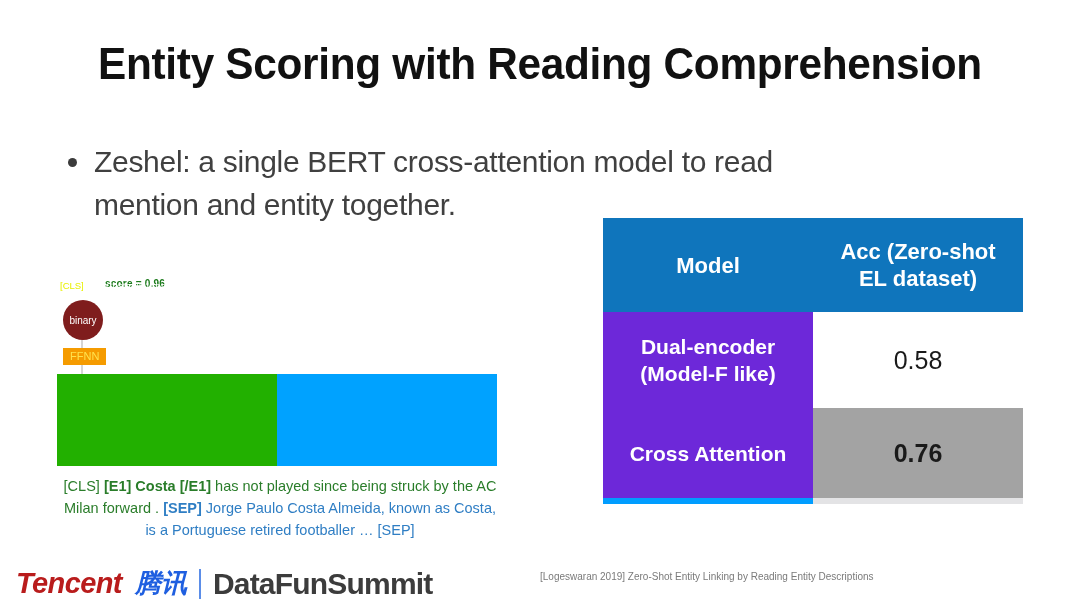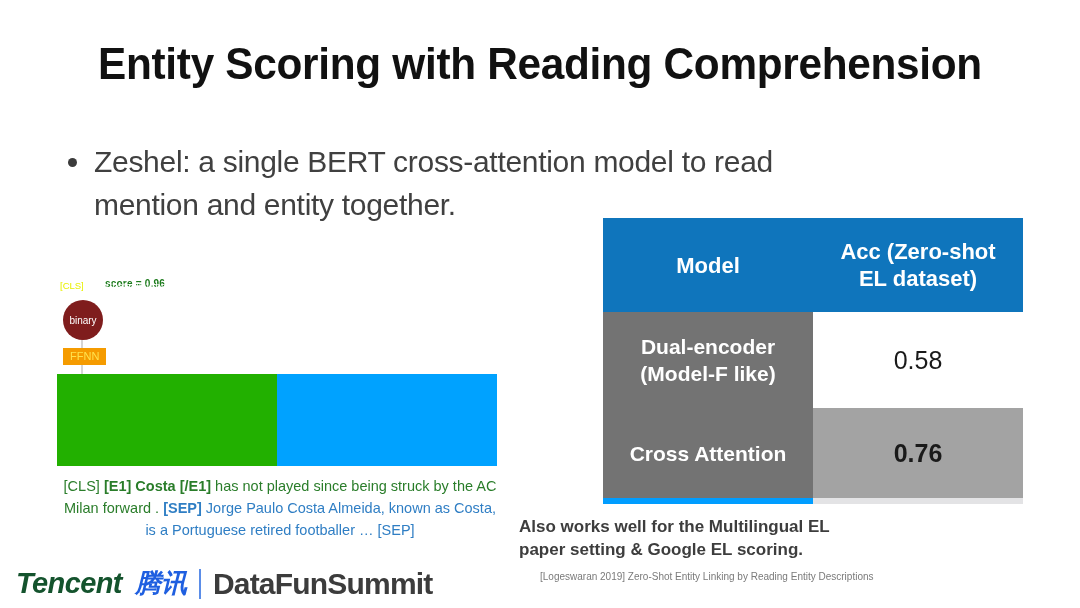--- a/index.html
+++ b/index.html
@@ -200,21 +200,21 @@
     color: #ffffff;
     font-weight: bold;
     font-size: 22px;
     line-height: 27px;
     height: 94px;
   }
   .rt-head.col-left  { width: 50%; }
   .rt-head.col-right { width: 50%; }
 
   .rt-label {
-    background: #737373;
+    background: #6d28d9;
     color: #ffffff;
     font-weight: bold;
     font-size: 21px;
     line-height: 27px;
     width: 50%;
   }
   .rt-value {
     width: 50%;
     font-size: 25px;
     color: #1a1a1a;
@@ -253,21 +253,21 @@
     position: absolute;
     left: 16px;
     top: 566px;
     display: flex;
     align-items: center;
   }
   .brand-tencent {
     font-size: 29px;
     font-weight: bold;
     font-style: italic;
-    color: #14532d;
+    color: #b91c1c;
     letter-spacing: -0.6px;
   }
   .brand-cn {
     font-size: 26px;
     font-weight: bold;
     font-style: italic;
     color: #1F5FE0;
     margin-left: 13px;
   }
   .brand-divider {
@@ -355,24 +355,20 @@
       <div class="rt-cell rt-label">Cross Attention</div>
       <div class="rt-cell rt-value val-high">0.76</div>
     </div>
 
     <div class="rt-row row-tail">
       <div class="tail-blue"></div>
       <div class="tail-gray"></div>
     </div>
   </div>
 
-  <div class="note">
-    <div>Also works well for the Multilingual EL</div>
-    <div>paper setting &amp; Google EL scoring.</div>
-  </div>
 
   <div class="citation">[Logeswaran 2019] Zero-Shot Entity Linking by Reading Entity Descriptions</div>
 
   <div class="brand">
     <span class="brand-tencent">Tencent</span>
     <span class="brand-cn">腾讯</span>
     <span class="brand-divider"></span>
     <span class="brand-datafun">DataFunSummit</span>
   </div>
 

